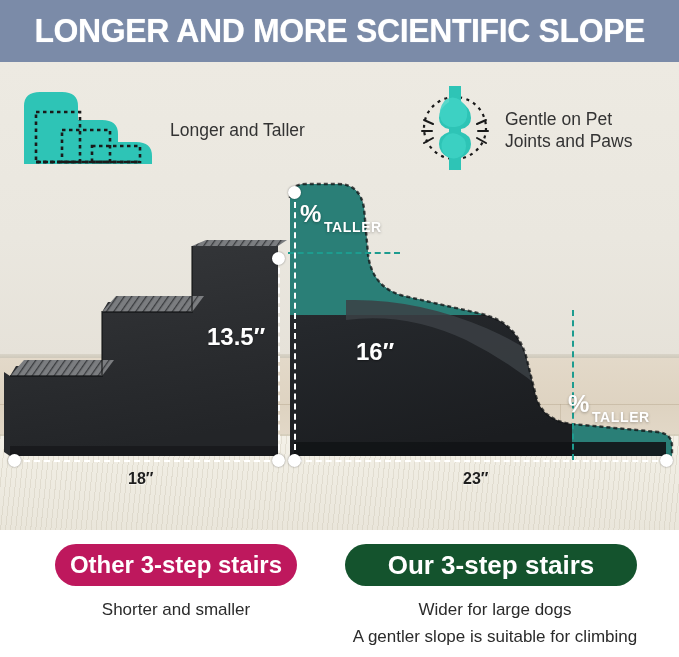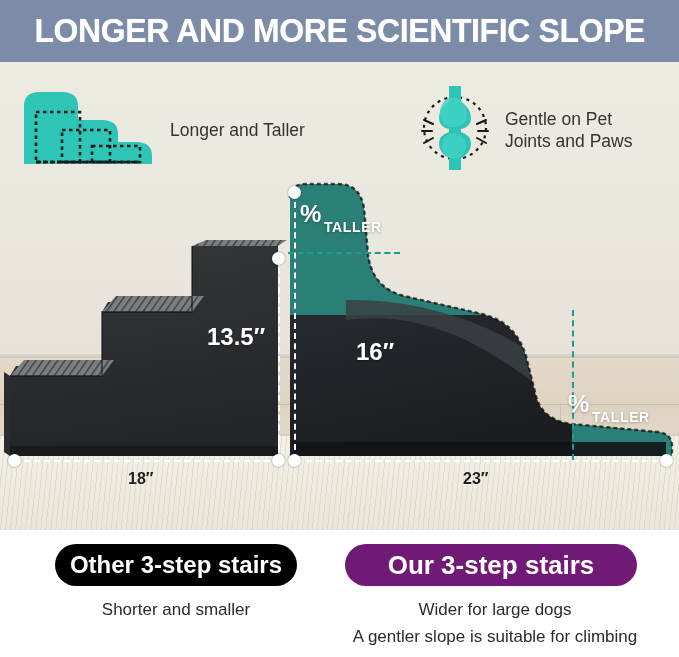--- a/index.html
+++ b/index.html
@@ -96,22 +96,22 @@
   
   .teal-dash-h{position:absolute;height:0;border-top:2px dashed #1d9c8f;}
   .teal-dash-v{position:absolute;width:0;border-left:2px dashed #1d9c8f;}
 
   
   .bottom{position:absolute;left:0;top:530px;width:679px;height:127px;background:#ffffff;}
   .pill{
     position:absolute;display:flex;align-items:center;justify-content:center;
     border-radius:24px;color:#ffffff;font-weight:bold;height:42px;
   }
-  .pill-other{left:55px;top:14px;width:242px;background:#000000;font-size:24px;}
-  .pill-our{left:345px;top:14px;width:292px;background:#701a75;font-size:26px;}
+  .pill-other{left:55px;top:14px;width:242px;background:#be185d;font-size:24px;}
+  .pill-our{left:345px;top:14px;width:292px;background:#14532d;font-size:26px;}
   .cap-block{position:absolute;text-align:center;color:#2b2b2b;font-size:17px;line-height:27px;}
   .cap-other{left:40px;top:66px;width:272px;}
   .cap-our{left:330px;top:66px;width:330px;}
 </style>
 </head>
 <body>
 
 <div class="page">
 
   <div class="banner">

